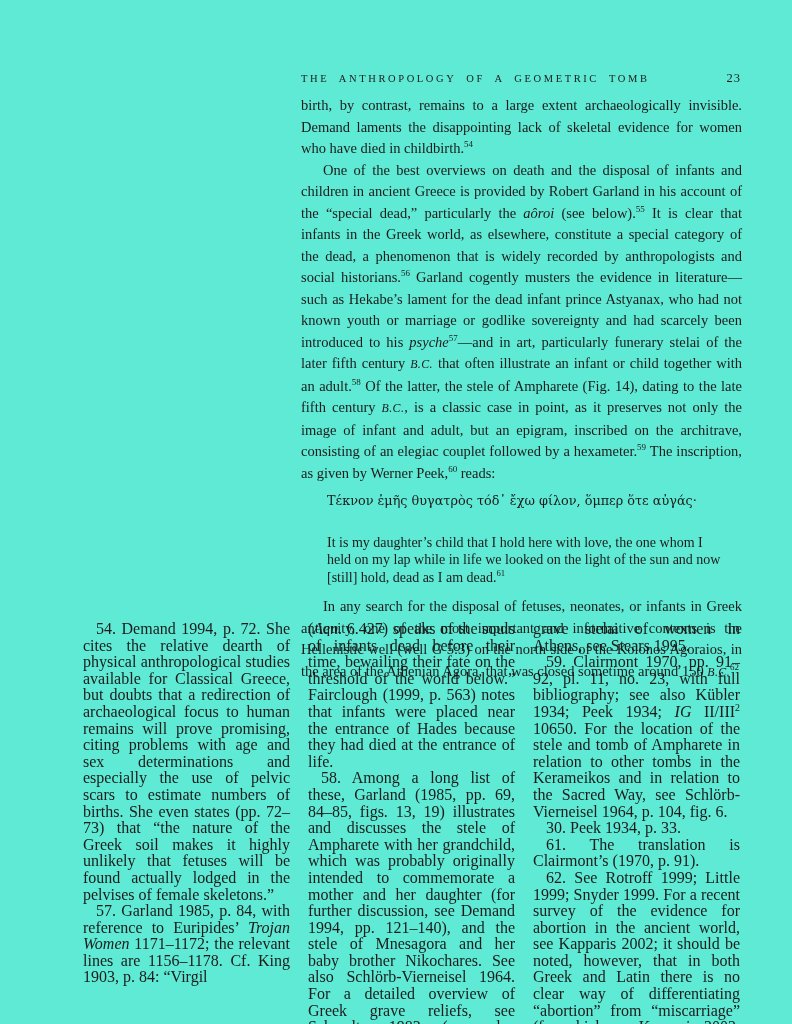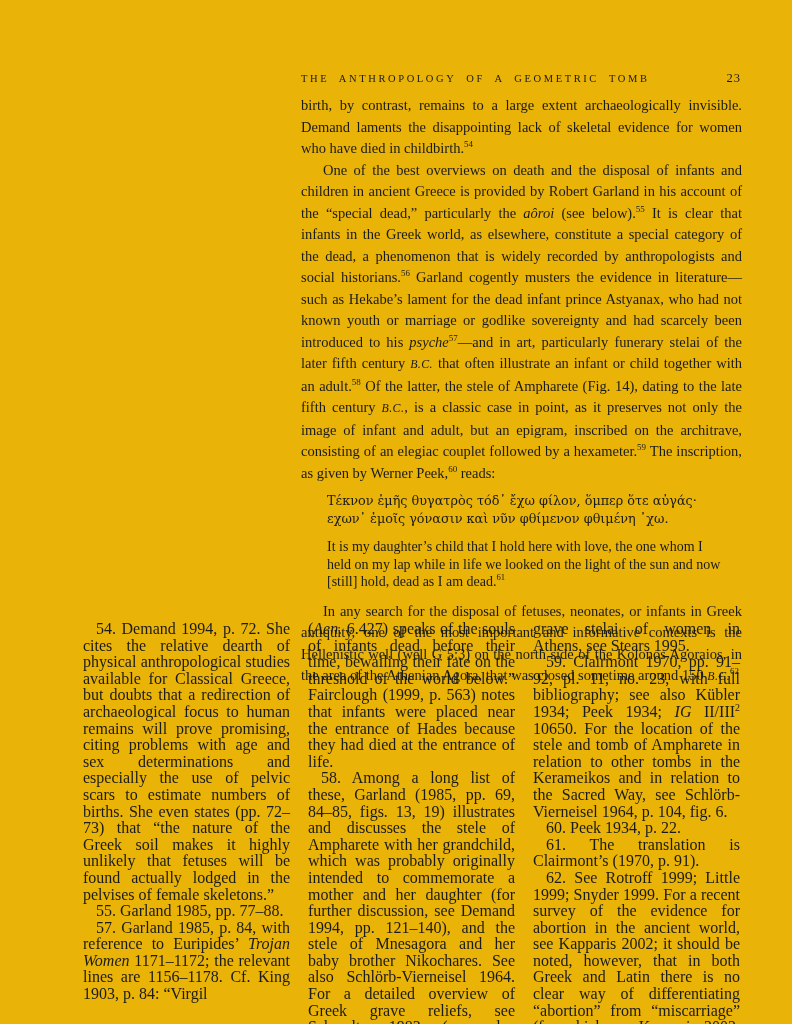--- a/index.html
+++ b/index.html
@@ -1,20 +1,20 @@
 <!DOCTYPE html>
 <html><head>
 <meta charset="utf-8">
 <style>
   html, body { margin: 0; padding: 0; background: #ffffff; }
   .page {
     position: relative;
     width: 792px;
     height: 1024px;
-    background: #eab308;
+    background: #5eead4;
     color: #1b1b1b;
     font-family: "Liberation Serif", serif;
     overflow: hidden;
   }
   
   .running-head-row {
     position: absolute;
     top: 71px;
     left: 301px;
     width: 440px;
@@ -42,21 +42,21 @@
     text-align: justify;
   }
   .body-col p { margin: 0; }
   .body-col p.indent { text-indent: 22px; }
 
   .quote {
     font-size: 14px;
     line-height: 17.6px;
   }
   .greek-quote {
-    margin: 8px 0 11px 26px;
+    margin: 8px 0 24px 26px;
     font-family: "DejaVu Serif", serif;
     font-size: 12.8px;
     text-align: left;
   }
   .greek-line { white-space: nowrap; }
   .greek-line.indent2 { padding-left: 23px; }
   .translation-quote {
     margin: 10px 20px 10px 26px;
     text-align: left;
   }
@@ -99,40 +99,38 @@
     <span class="running-head">THE ANTHROPOLOGY OF A GEOMETRIC TOMB</span>
     <span class="page-number">23</span>
   </div>
 
   <div class="body-col">
     <p><span>birth, by contrast, remains to a large extent archaeologically invisible. Demand laments the disappointing lack of skeletal evidence for women who have died in childbirth.</span><sup>54</sup></p>
     <p class="indent"><span>One of the best overviews on death and the disposal of infants and children in ancient Greece is provided by Robert Garland in his account of the “special dead,” particularly the </span><em>aôroi</em><span> (see below).</span><sup>55</sup><span> It is clear that infants in the Greek world, as elsewhere, constitute a special category of the dead, a phenomenon that is widely recorded by anthropologists and social historians.</span><sup>56</sup><span> Garland cogently musters the evidence in literature—such as Hekabe’s lament for the dead infant prince Astyanax, who had not known youth or marriage or godlike sovereignty and had scarcely been introduced to his </span><em>psyche</em><sup>57</sup><span>—and in art, particularly funerary stelai of the later fifth century </span><span class="sc">B.C.</span><span> that often illustrate an infant or child together with an adult.</span><sup>58</sup><span> Of the latter, the stele of Ampharete (Fig. 14), dating to the late fifth century </span><span class="sc">B.C.</span><span>, is a classic case in point, as it preserves not only the image of infant and adult, but an epigram, inscribed on the architrave, consisting of an elegiac couplet followed by a hexameter.</span><sup>59</sup><span> The inscription, as given by Werner Peek,</span><sup>60</sup><span> reads:</span></p>
 
     <div class="quote greek-quote">
       <div class="greek-line">Τέκνον ἐμῆς θυγατρὸς τόδ᾽ ἔχω φίλον, ὅμπερ ὅτε αὐγάς·</div>
-      <div class="greek-line">εχων᾽ ἐμοῖς γόνασιν καὶ νῦν φθίμενον φθιμένη ᾽χω.</div>
     </div>
 
     <div class="quote translation-quote"><span>It is my daughter’s child that I hold here with love, the one whom I held on my lap while in life we looked on the light of the sun and now [still] hold, dead as I am dead.</span><sup>61</sup></div>
 
     <p class="indent closing-para"><span>In any search for the disposal of fetuses, neonates, or infants in Greek antiquity, one of the most important and informative contexts is the Hellenistic well (well G 5:3) on the north side of the Kolonos Agoraios, in the area of the Athenian Agora, that was closed sometime around 150 </span><span class="sc">B.C.</span><sup>62</sup></p>
   </div>
 
   <div class="footnotes">
     <div class="fn-col">
       <p class="indent"><span>54. Demand 1994, p. 72. She cites the relative dearth of physical anthropological studies available for Classical Greece, but doubts that a redirection of archaeological focus to human remains will prove promising, citing problems with age and sex determinations and especially the use of pelvic scars to estimate numbers of births. She even states (pp. 72–73) that “the nature of the Greek soil makes it highly unlikely that fetuses will be found actually lodged in the pelvises of female skeletons.”</span></p>
-      <p class="indent"><span>55. Garland 1985, pp. 77–88.</span></p>
       <p class="indent"><span>57. Garland 1985, p. 84, with reference to Euripides’ </span><em>Trojan Women</em><span> 1171–1172; the relevant lines are 1156–1178. Cf. King 1903, p. 84: “Virgil</span></p>
     </div>
     <div class="fn-col">
       <p><span>(</span><em>Aen.</em><span> 6.427) speaks of the souls of infants dead before their time, bewailing their fate on the threshold of the world below.” Fairclough (1999, p. 563) notes that infants were placed near the entrance of Hades because they had died at the entrance of life.</span></p>
       <p class="indent"><span>58. Among a long list of these, Garland (1985, pp. 69, 84–85, figs. 13, 19) illustrates and discusses the stele of Ampharete with her grandchild, which was probably originally intended to commemorate a mother and her daughter (for further discussion, see Demand 1994, pp. 121–140), and the stele of Mnesagora and her baby brother Nikochares. See also Schlörb-Vierneisel 1964. For a detailed overview of Greek grave reliefs, see Schmaltz 1983 (see also Schmaltz 1970), and for a good overview of the</span></p>
     </div>
     <div class="fn-col">
       <p><span>grave stelai of women in Athens, see Stears 1995.</span></p>
       <p class="indent"><span>59. Clairmont 1970, pp. 91–92, pl. 11, no. 23, with full bibliography; see also Kübler 1934; Peek 1934; </span><em>IG</em><span> II/III</span><sup>2</sup><span> 10650. For the location of the stele and tomb of Ampharete in relation to other tombs in the Kerameikos and in relation to the Sacred Way, see Schlörb-Vierneisel 1964, p. 104, fig. 6.</span></p>
-      <p class="indent"><span>60. Peek 1934, p. 22.</span></p>
+      <p class="indent"><span>30. Peek 1934, p. 33.</span></p>
       <p class="indent"><span>61. The translation is Clairmont’s (1970, p. 91).</span></p>
       <p class="indent"><span>62. See Rotroff 1999; Little 1999; Snyder 1999. For a recent survey of the evidence for abortion in the ancient world, see Kapparis 2002; it should be noted, however, that in both Greek and Latin there is no clear way of differentiating “abortion” from “miscarriage” (for which see Kapparis 2002, p. 246, n. 10).</span></p>
     </div>
   </div>
 
 </div>
 
 </body></html>

